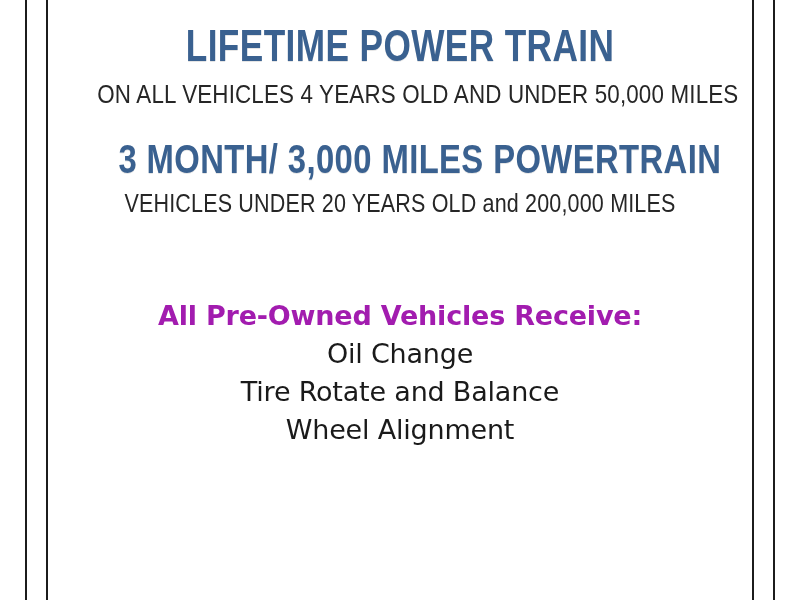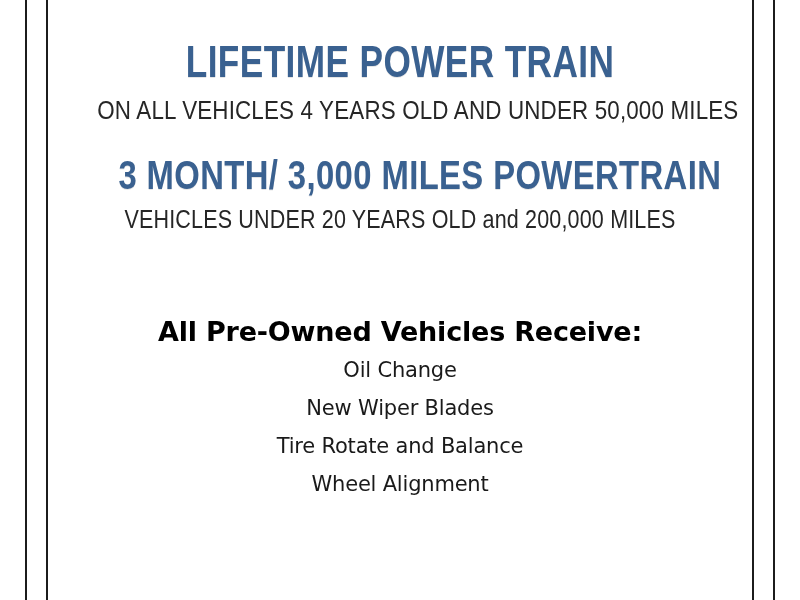--- a/index.html
+++ b/index.html
@@ -29,21 +29,21 @@
   }
   .rule-l1 { left: 25px; }
   .rule-l2 { left: 46px; }
   .rule-r1 { left: 752px; }
   .rule-r2 { left: 773px; }
 
   
   .content {
     position: absolute;
     left: 48px;
-    top: 16px;
+    top: 0;
     width: 704px;
     height: 440px;
     text-align: center;
   }
 
   
   .headline {
     font-family: "Liberation Sans Narrow", "Liberation Sans", "DejaVu Sans Condensed", sans-serif;
     font-weight: 700;
     color: #3a6190;
@@ -104,30 +104,30 @@
     position: absolute;
     left: 0;
     top: 297px;
     width: 704px;
   }
 
   .services-heading {
     font-family: "DejaVu Sans", "Liberation Sans", sans-serif;
     font-weight: 700;
     font-size: 27px;
-    color: #000000;
+    color: #a21caf;
     line-height: 38px;
     white-space: nowrap;
     letter-spacing: -0.2px;
   }
 
   .service-item {
     font-family: "DejaVu Sans", "Liberation Sans", sans-serif;
     font-weight: 400;
-    font-size: 21px;
+    font-size: 27px;
     color: #1a1a1a;
     line-height: 38px;
     white-space: nowrap;
     letter-spacing: -0.2px;
     text-align: center;
   }
 </style>
 </head>
 <body>
 
@@ -149,21 +149,20 @@
     <div class="subtitle subtitle-2">VEHICLES UNDER 20 YEARS OLD and 200,000 MILES</div>
 
     <div class="services">
 
       <div class="services-heading">All Pre-Owned Vehicles Receive:</div>
 
       <div class="service-item">Oil Change</div>
 
 
 
-      <div class="service-item">New Wiper Blades</div>
 
       <div class="service-item">Tire Rotate and Balance</div>
 
       <div class="service-item">Wheel Alignment</div>
 
 
     </div>
 
   </div>
 </div>

